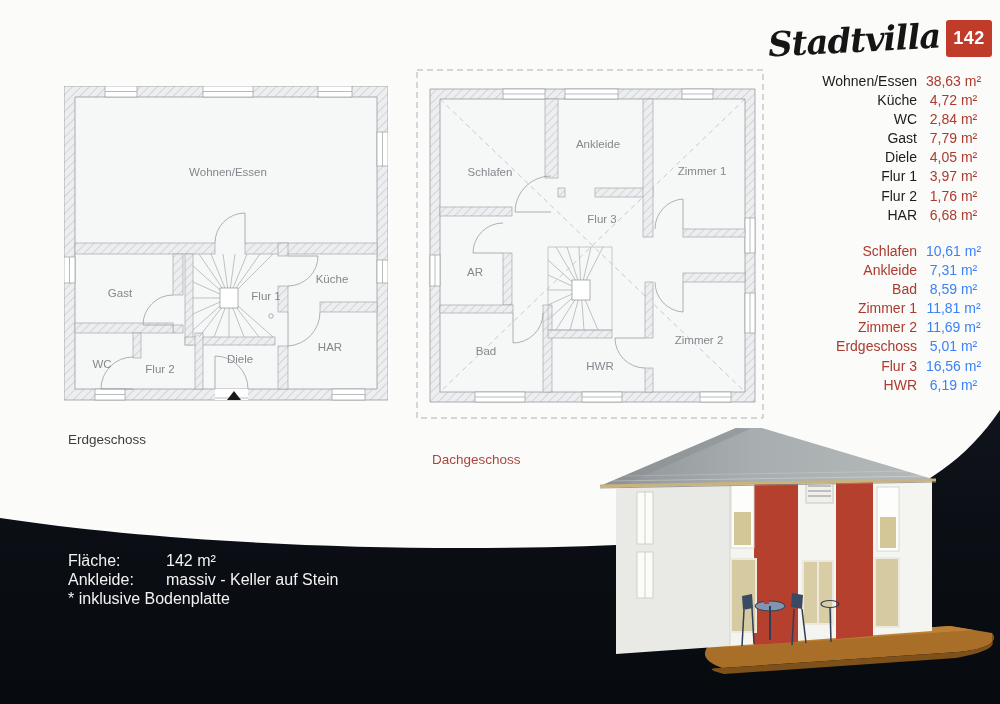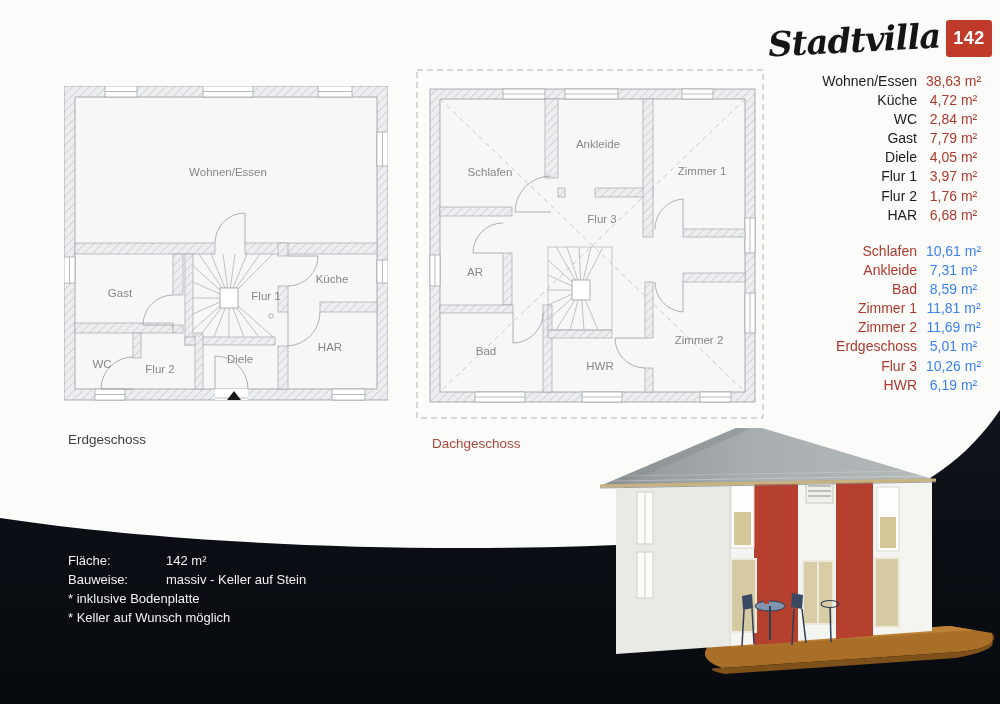--- a/index.html
+++ b/index.html
@@ -36,24 +36,24 @@
   .area-row .lbl{width:119px;text-align:right;}
   .area-row .val{width:73px;text-align:center;font-weight:normal;}
   #table-ground .lbl{color:#1c1c1c;}
   #table-ground .val{color:#ac3a2e;}
   #table-upper .lbl{color:#ac3a2e;}
   #table-upper .val{color:#3b82f6;}
 
   
   .caption{position:absolute;z-index:3;font-size:13.5px;text-align:center;}
   #caption-eg{left:68px;top:432px;color:#3d3e40;}
-  #caption-dg{left:432px;top:436px;color:#a8473c;}
+  #caption-dg{left:432px;top:452px;color:#a8473c;}
 
   
-  #specs{position:absolute;left:68px;top:551px;z-index:3;color:#f2f2f1;font-size:13px;line-height:19px;width:560px;}
+  #specs{position:absolute;left:68px;top:551px;z-index:3;color:#f2f2f1;font-size:16px;line-height:19px;width:560px;}
   .spec-row{display:flex;}
   .spec-row .slbl{width:98px;}
   .sys-block{margin-top:19px;}
   .sys-row{display:flex;}
   .sys-row .slbl{width:98px;font-weight:bold;}
 </style>
 </head>
 <body>
 
 <div id="page">
@@ -199,21 +199,21 @@
     <div class="area-row">
         <span class="lbl">Zimmer 2</span>
         <span class="val">11,69 m²</span>
       </div>
     <div class="area-row">
         <span class="lbl">Erdgeschoss</span>
         <span class="val">5,01 m²</span>
       </div>
     <div class="area-row">
         <span class="lbl">Flur 3</span>
-        <span class="val">10,26 m²</span>
+        <span class="val">16,56 m²</span>
       </div>
     <div class="area-row">
         <span class="lbl">HWR</span>
         <span class="val">6,19 m²</span>
       </div>
   </div>
 
   <svg id="eg-plan" class="plan-svg" width="324" height="316" viewBox="0 0 324 316" xmlns="http://www.w3.org/2000/svg">
     <defs>
       <pattern id="hatchA" patternUnits="userSpaceOnUse" width="6" height="6" patternTransform="rotate(45)">
@@ -411,20 +411,19 @@
 
   <div id="caption-eg" class="caption">Erdgeschoss</div>
   <div id="caption-dg" class="caption">Dachgeschoss</div>
 
   <div id="specs">
     <div class="spec-row">
       <span class="slbl">Fläche:</span>
       <span class="sval">142 m²</span>
     </div>
     <div class="spec-row">
-      <span class="slbl">Bauweise:</span>
+      <span class="slbl">Ankleide:</span>
       <span class="sval">massiv - Keller auf Stein</span>
     </div>
     <div class="spec-note">* inklusive Bodenplatte</div>
-    <div class="spec-note">* Keller auf Wunsch möglich</div>
   </div>
 
 </div>
 
 </body></html>

